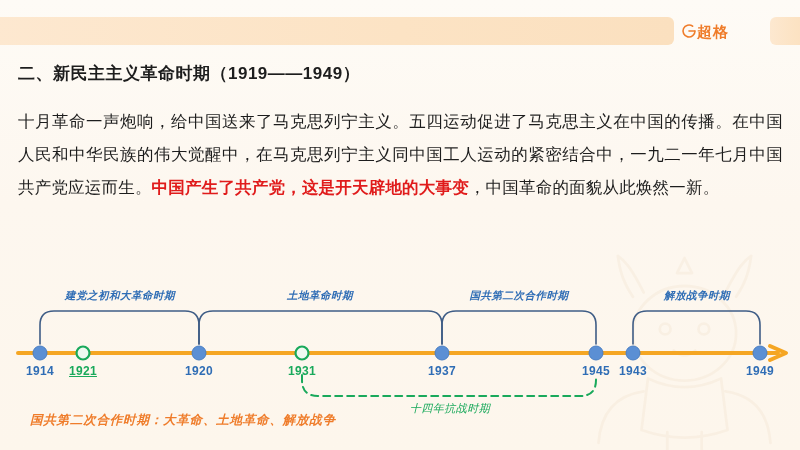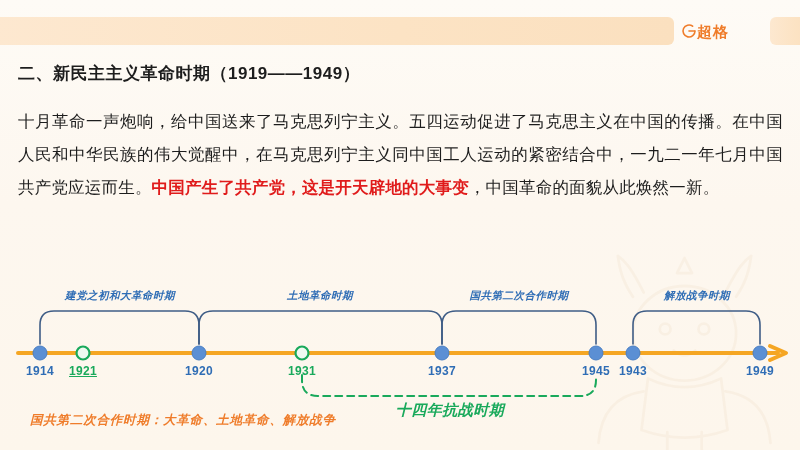--- a/index.html
+++ b/index.html
@@ -114,22 +114,22 @@
     font-weight: 700;
     white-space: nowrap;
     transform: translateX(-50%);
     letter-spacing: .3px;
   }
   .tl-year.blue  { color: #2f6db5; }
   .tl-year.green { color: #19a95b; }
 
   .green-label {
     position: absolute;
-    font-size: 15px;
-    font-weight: 700;
+    font-size: 11px;
+    font-weight: 400;
     font-style: italic;
     color: #19a95b;
     white-space: nowrap;
     transform: translateX(-50%);
     letter-spacing: .5px;
   }
 
   .footnote {
     position: absolute;
     left: 30px;

